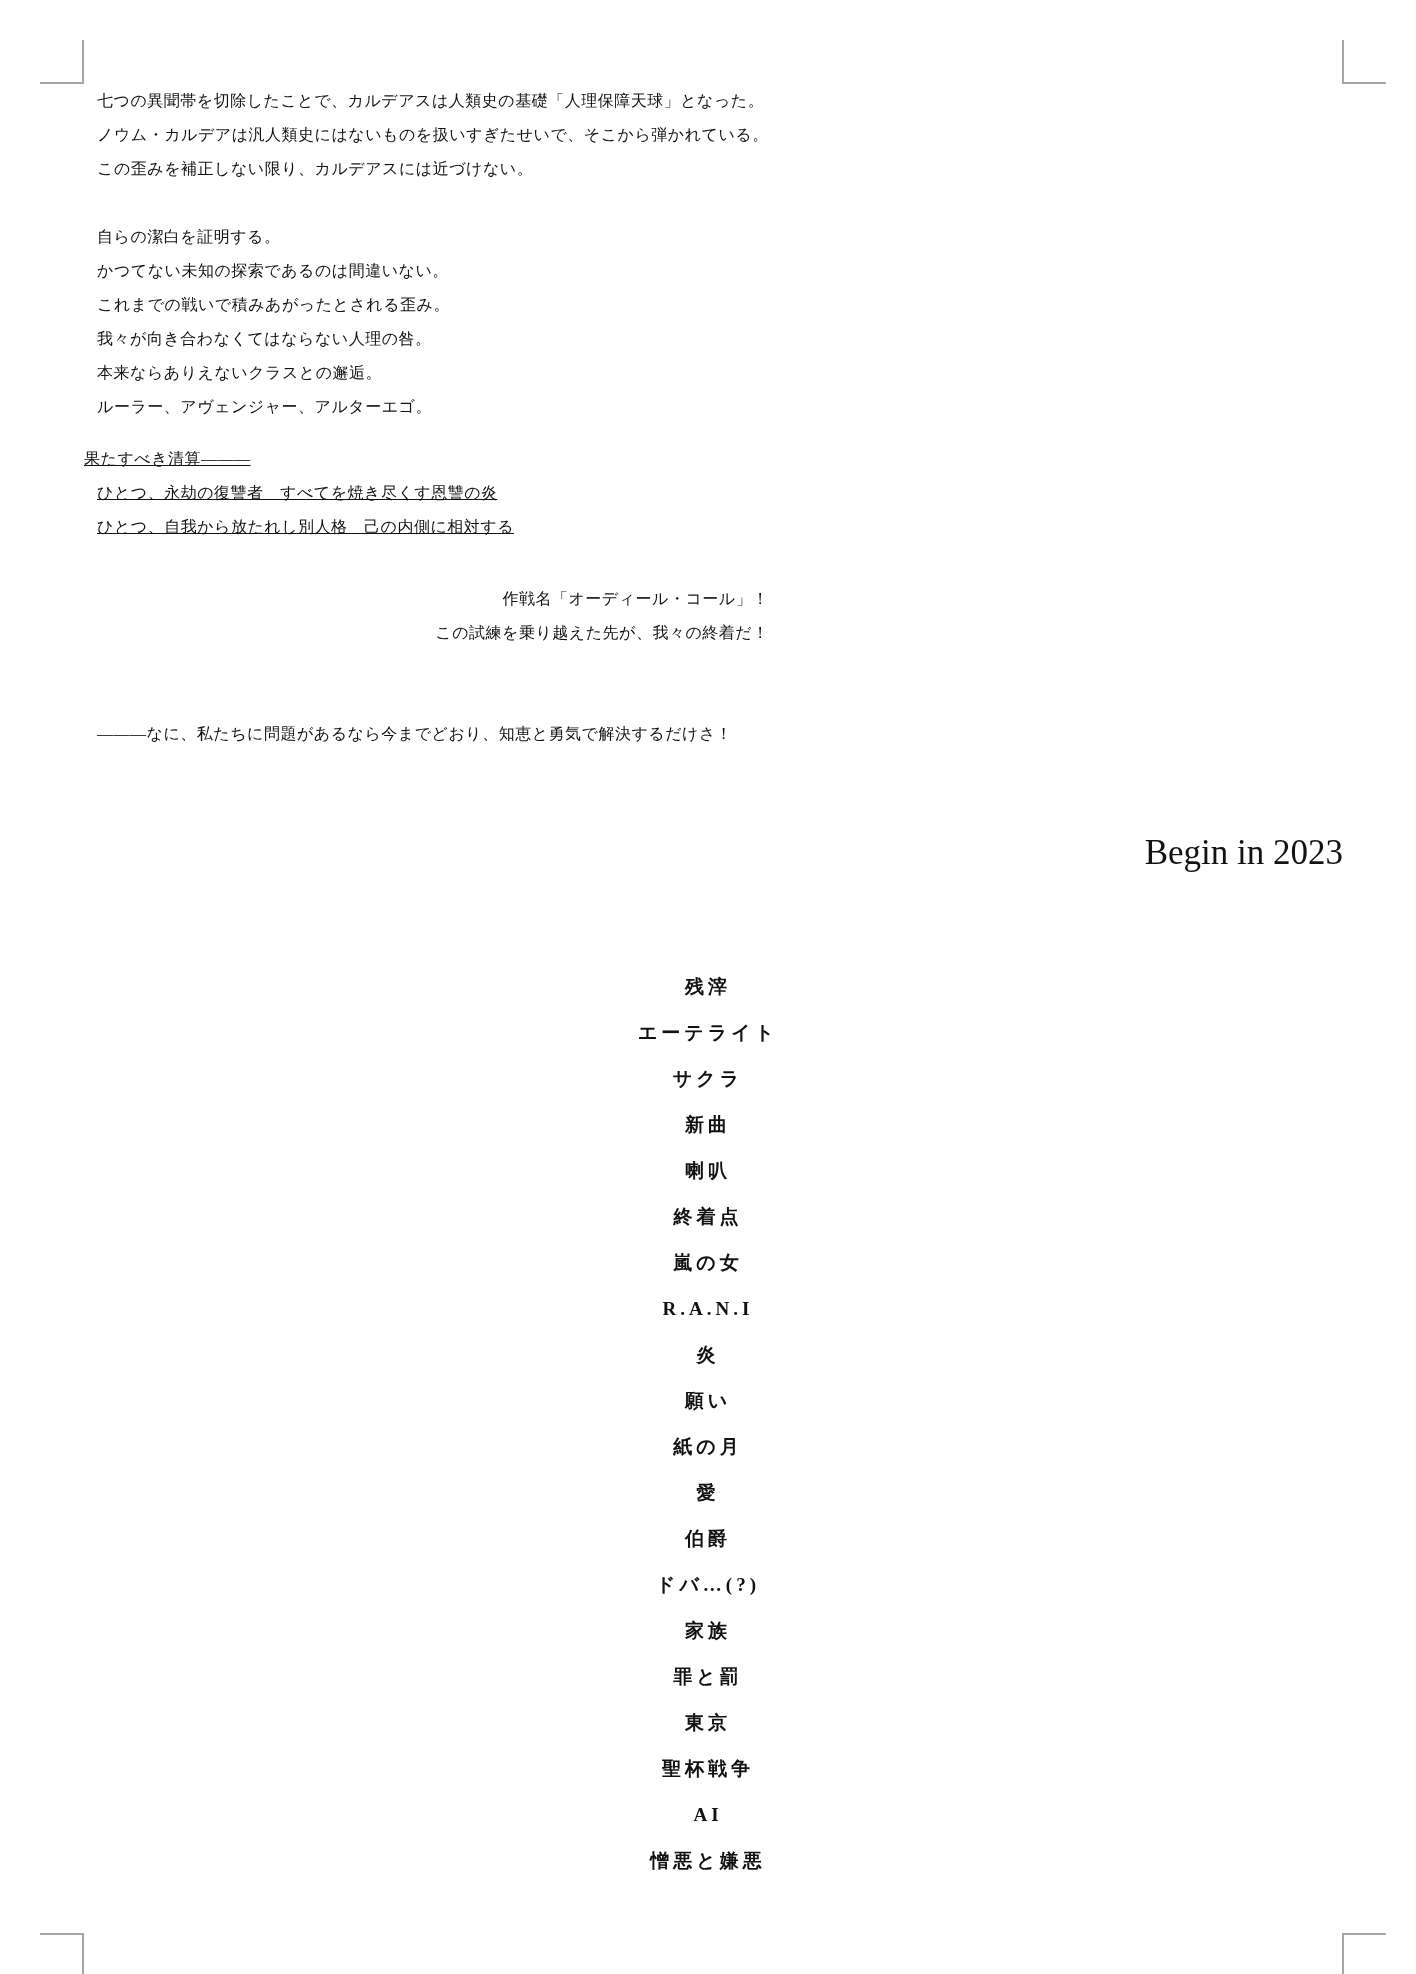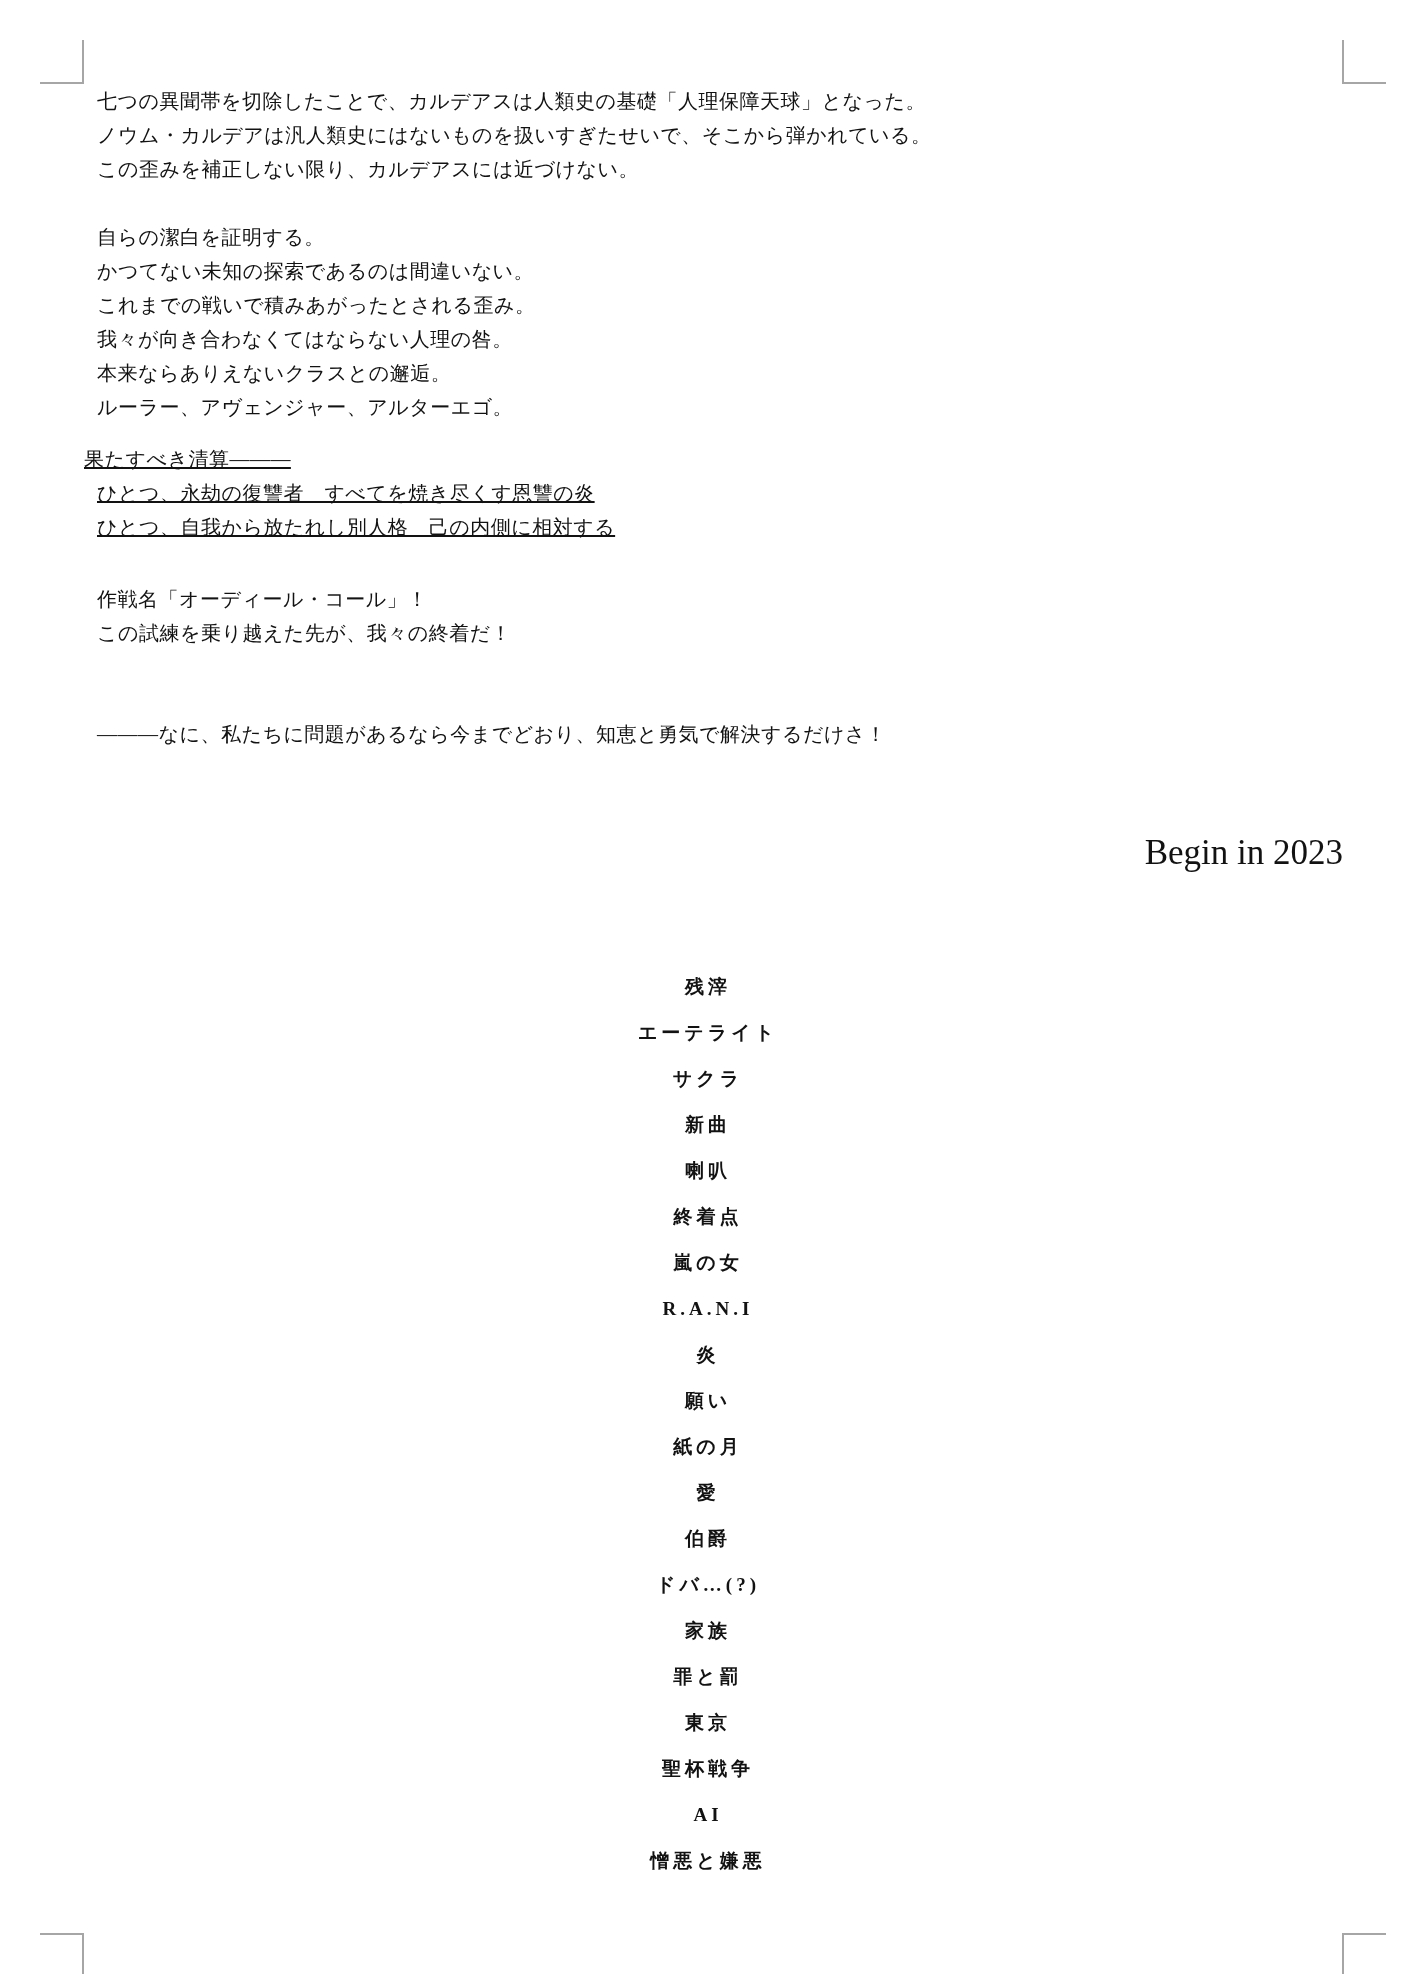--- a/index.html
+++ b/index.html
@@ -29,33 +29,33 @@
   .bl-v { left: 82px;  top: 1933px; width: 2px;  height: 41px; }
   .bl-h { left: 40px;  top: 1933px; width: 44px; height: 2px;  }
   .br-v { left: 1342px; top: 1933px; width: 2px; height: 41px; }
   .br-h { left: 1342px; top: 1933px; width: 44px; height: 2px; }
 
   
   .story {
     position: absolute;
     left: 97px;
     top: 84px;
-    font-size: 20px;
+    font-size: 16px;
     line-height: 34px;
     letter-spacing: 0.5px;
   }
   .story .line {
     white-space: pre;
   }
   .story .line.outdent {
     margin-left: -13px;
   }
   .story .para:nth-of-type(2) { margin-top: 34px; }
   .story .para:nth-of-type(3) { margin-top: 18px; text-decoration: underline; }
-  .story .para:nth-of-type(4) { margin-top: 38px; }
+  .story .para:nth-of-type(4) { margin-top: 38px; text-align: right; }
   .story .para:nth-of-type(5) { margin-top: 67px; }
 
   
   .begin-note {
     position: absolute;
     top: 836px;
     right: 73px;
     font-size: 35px;
     line-height: 34px;
   }

